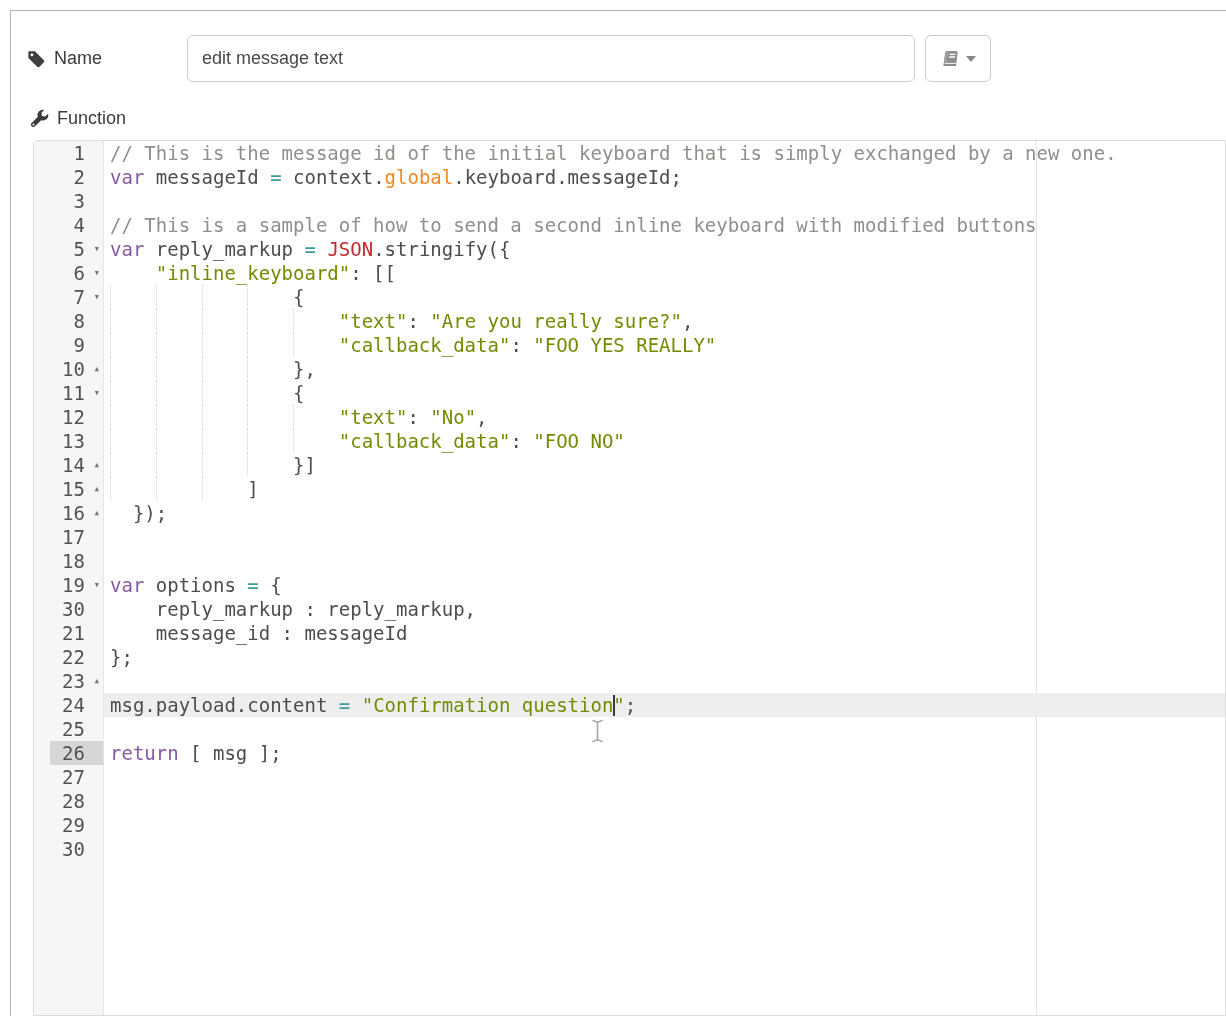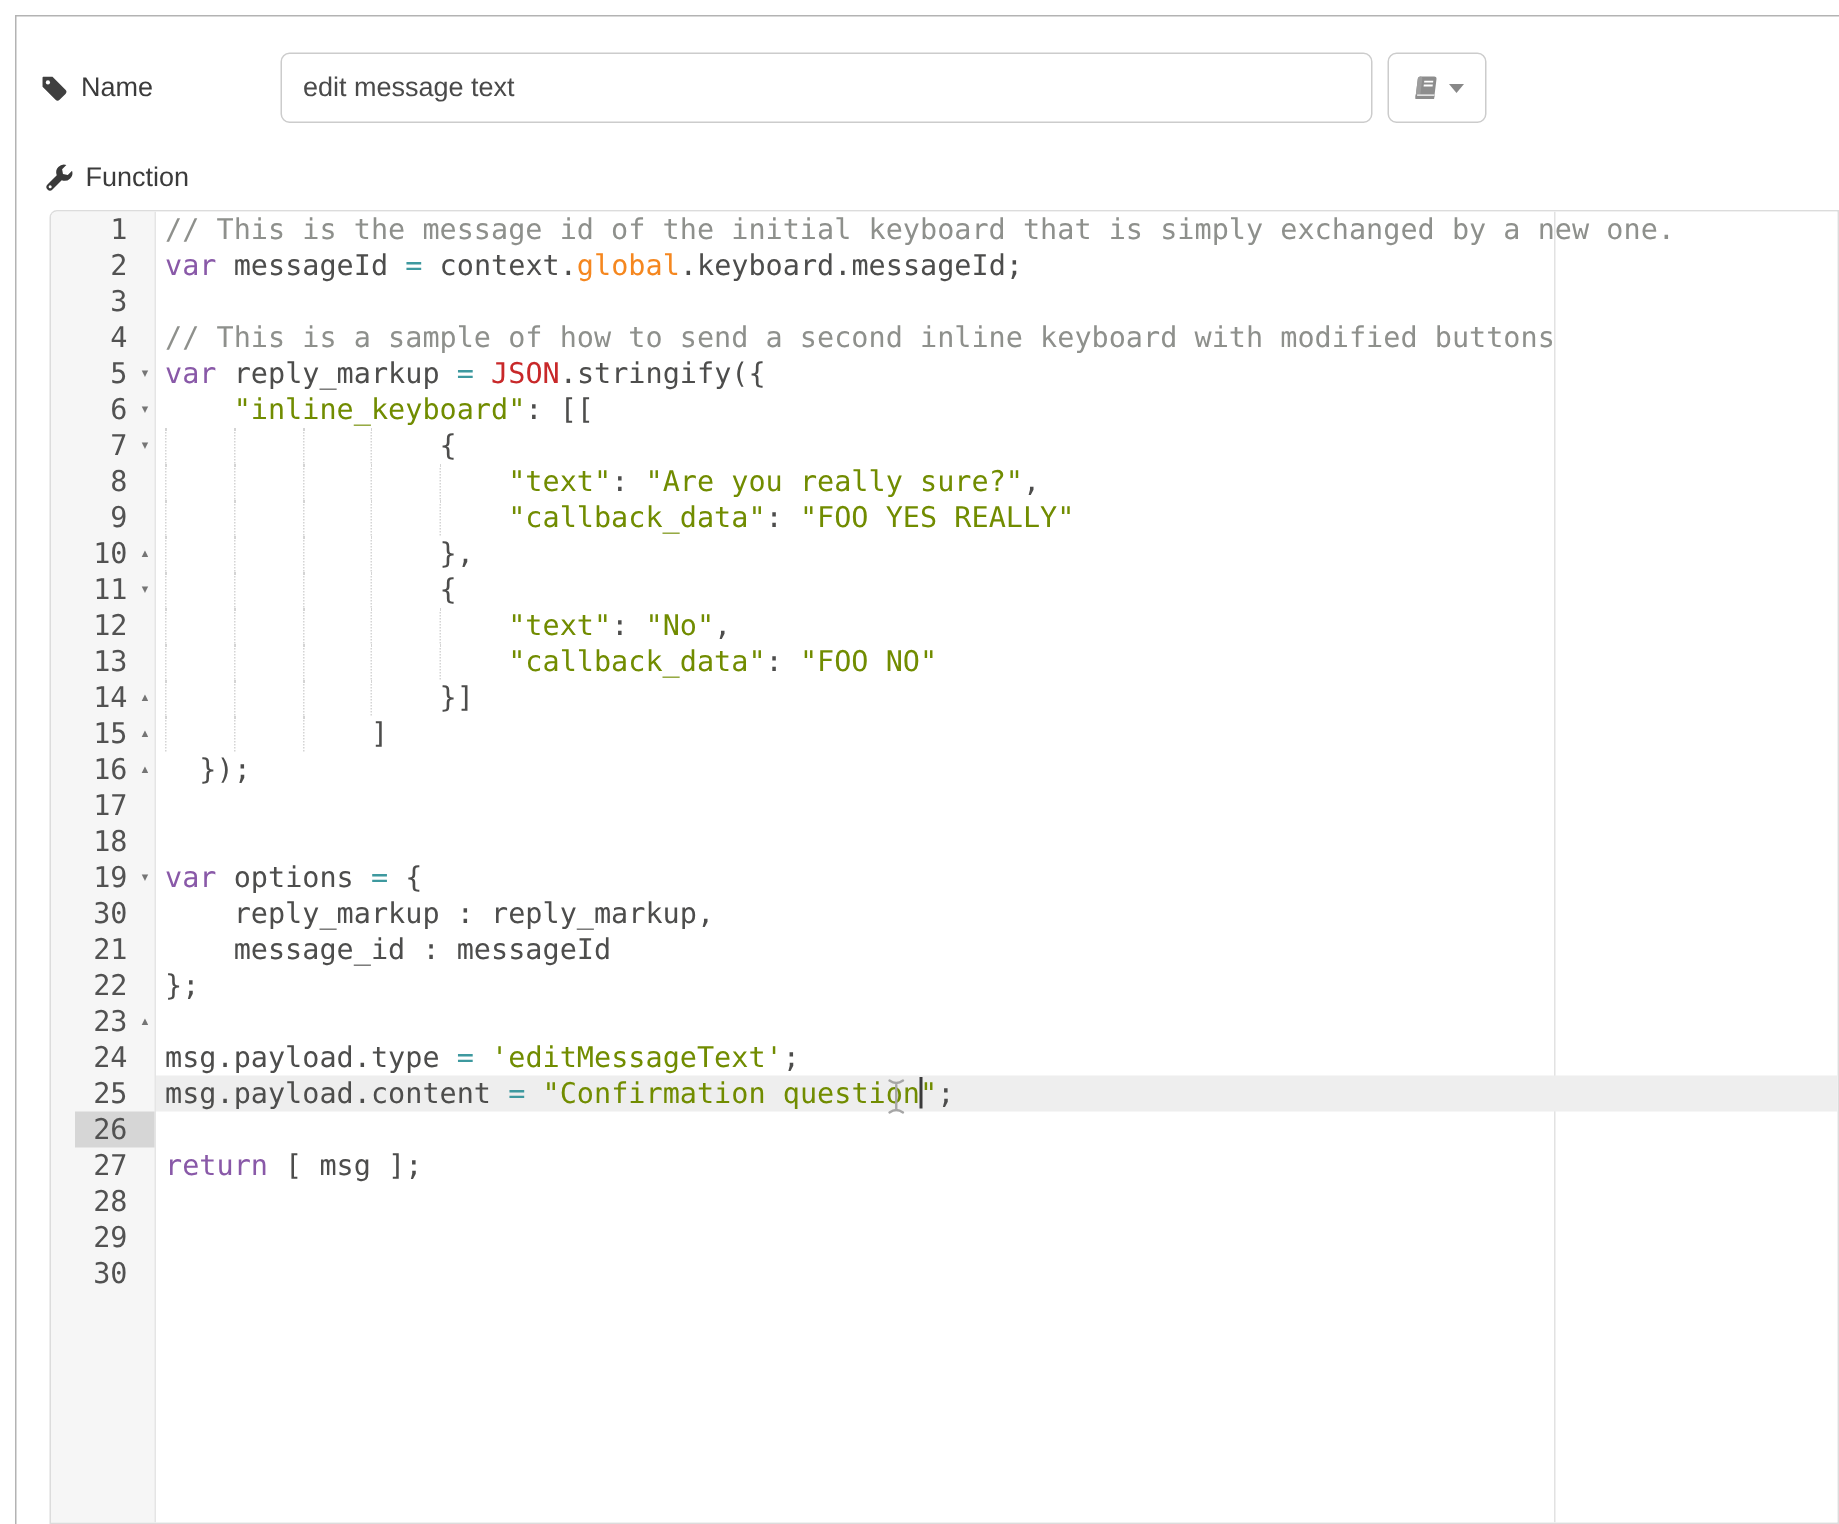--- a/index.html
+++ b/index.html
@@ -128,21 +128,20 @@
         <div class="cline"><i class="guide" style="left: calc(0ch + 6px);"></i><i class="guide" style="left: calc(4ch + 6px);"></i><i class="guide" style="left: calc(8ch + 6px);"></i><i class="guide" style="left: calc(12ch + 6px);"></i><span class="ltext"><span class="tk-p">                }]</span></span></div>
         <div class="cline"><i class="guide" style="left: calc(0ch + 6px);"></i><i class="guide" style="left: calc(4ch + 6px);"></i><i class="guide" style="left: calc(8ch + 6px);"></i><span class="ltext"><span class="tk-p">            ]</span></span></div>
         <div class="cline"><span class="ltext"><span class="tk-p">  });</span></span></div>
         <div class="cline"><span class="ltext"></span></div>
         <div class="cline"><span class="ltext"></span></div>
         <div class="cline"><span class="ltext"><span class="tk-k">var</span><span class="tk-p"> options </span><span class="tk-o">=</span><span class="tk-p"> {</span></span></div>
         <div class="cline"><span class="ltext"><span class="tk-p">    reply_markup : reply_markup,</span></span></div>
         <div class="cline"><span class="ltext"><span class="tk-p">    message_id : messageId</span></span></div>
         <div class="cline"><span class="ltext"><span class="tk-p">};</span></span></div>
         <div class="cline"><span class="ltext"></span></div>
-        <div class="cline"><span class="ltext"><span class="tk-p">msg.payload.type </span><span class="tk-o">=</span><span class="tk-p"> </span><span class="tk-s">'editMessageText'</span><span class="tk-p">;</span></span></div>
         <div class="cline active"><span class="ltext"><span class="tk-p">msg.payload.content </span><span class="tk-o">=</span><span class="tk-p"> </span><span class="tk-s">"Confirmation question</span><span class="tk-caret"></span><span class="tk-s">"</span><span class="tk-p">;</span></span></div>
         <div class="cline"><span class="ltext"></span></div>
         <div class="cline"><span class="ltext"><span class="tk-k">return</span><span class="tk-p"> [ msg ];</span></span></div>
         <div class="cline"><span class="ltext"></span></div>
       </div>
   </div>
   <div class="gutter" id="gutter">
       <div class="gcell">1</div>
       <div class="gcell">2</div>
       <div class="gcell">3</div>

